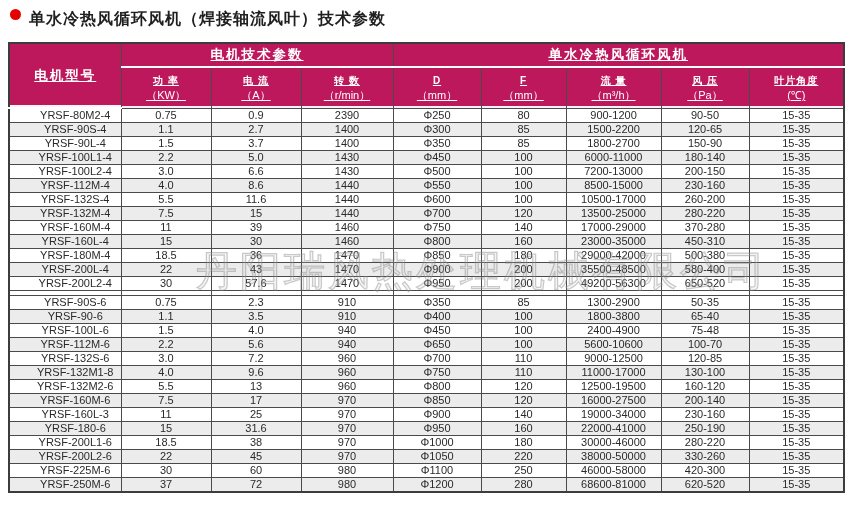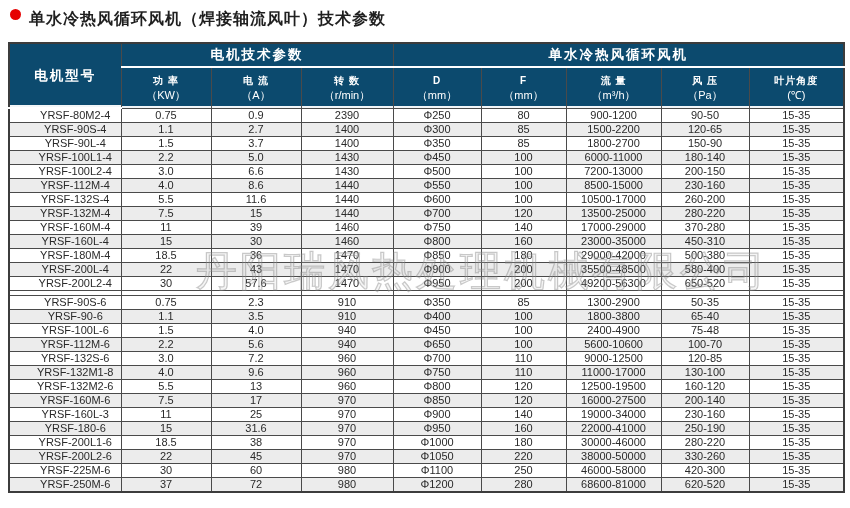--- a/index.html
+++ b/index.html
@@ -17,21 +17,21 @@
 
   
   table.spec {
     border-collapse: collapse; table-layout: fixed;
     width: 835px; border: 2px solid #3c3c3c;
   }
   .spec th, .spec td {
     border: 1px solid #4a4a4a; text-align: center;
     overflow: hidden; white-space: nowrap;
   }
-  .spec thead th { background: #0c4a6e; color: #ffffff; font-weight: bold; }
+  .spec thead th { background: #be185d; color: #ffffff; font-weight: bold; text-decoration: underline; }
   .group-row th { height: 24px; font-size: 13.5px; letter-spacing: 2px; border-bottom: 2px solid #ffffff; }
   .sub-row th { height: 41px; box-shadow: inset 0 -2px 0 rgba(255,255,255,0.95); }
   .corner-th { font-size: 13.5px; letter-spacing: 2px; box-shadow: inset 0 -2px 0 rgba(255,255,255,0.95); }
   .h-name { font-size: 10px; line-height: 16px; letter-spacing: 1px; }
   .h-unit { font-size: 11px; line-height: 13px; font-weight: normal; letter-spacing: 0; }
 
   .spec tbody td {
     height: 13.5px; font-size: 11px; line-height: 13px;
     color: #2a2a2a; background: #ececec; font-weight: normal;
   }

